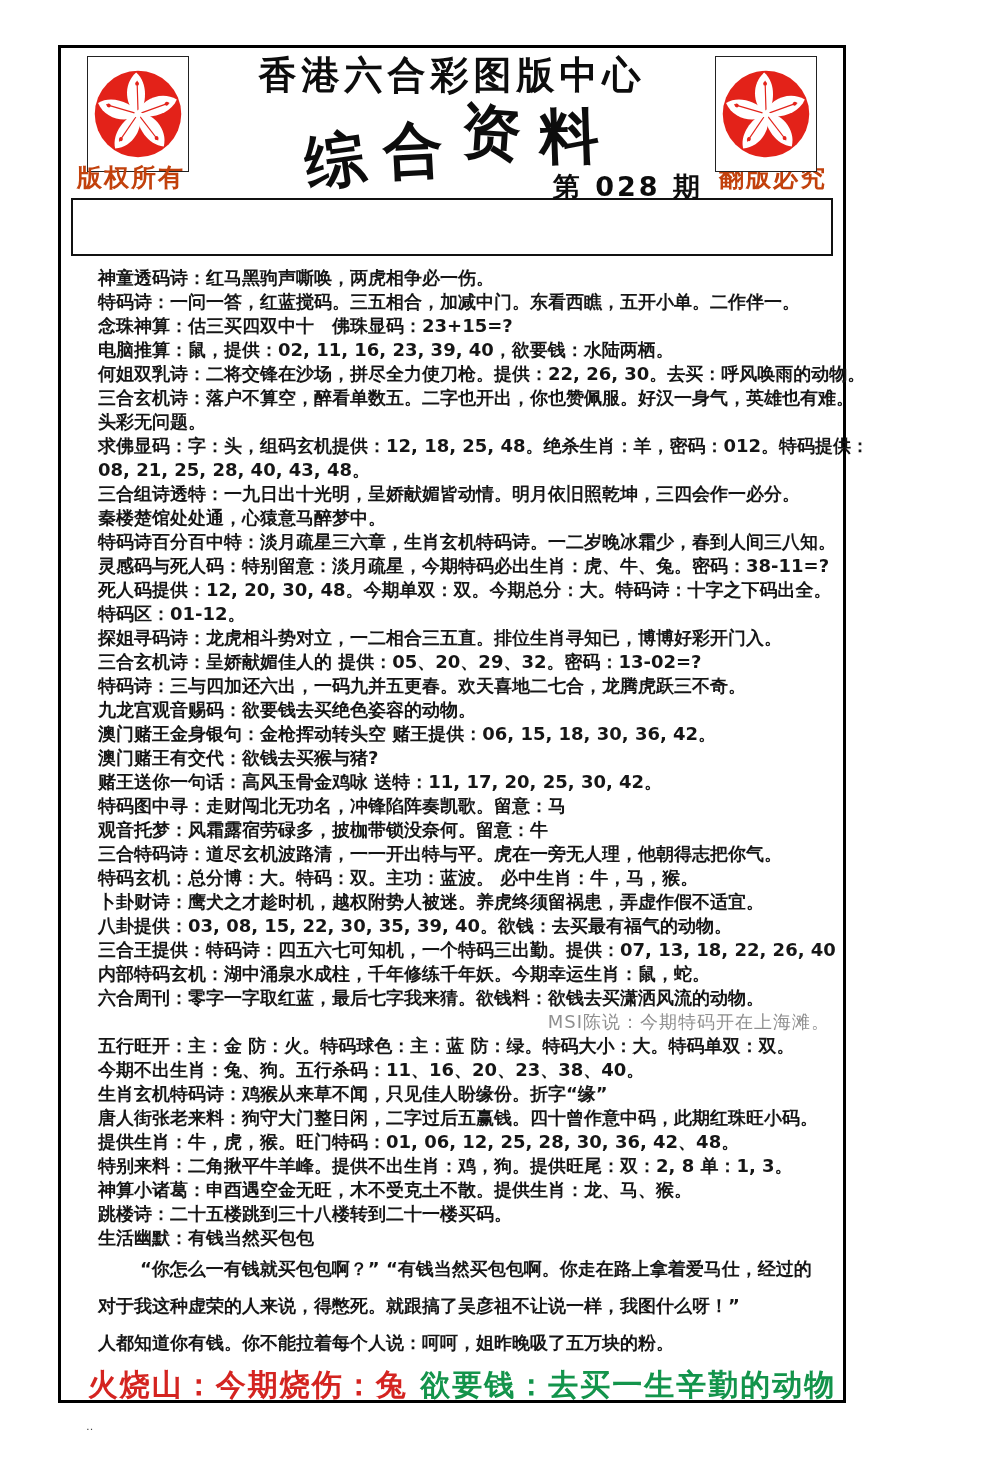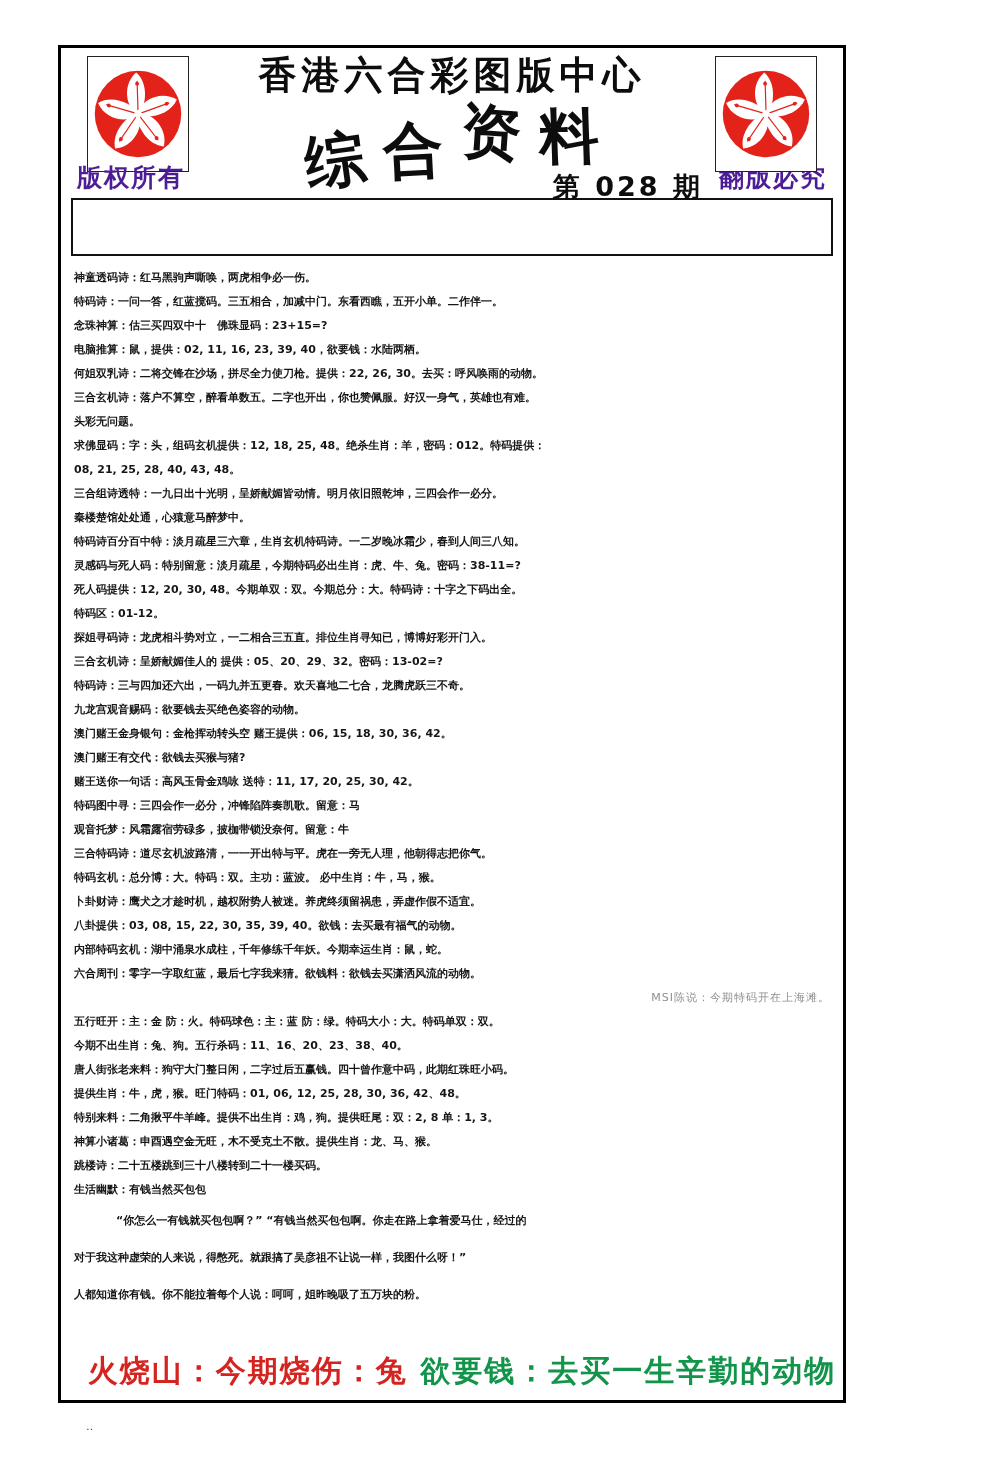--- a/index.html
+++ b/index.html
@@ -14,21 +14,21 @@
   }
   
   .header{position:relative;height:146px;flex:none;}
   .logo-box{
     position:absolute;top:8px;width:102px;height:116px;border:1px solid #222;
     display:flex;align-items:center;justify-content:center;background:#fff;box-sizing:border-box;
   }
   .logo-left{left:26px;}
   .logo-right{right:26px;}
   .corner-note{
-    position:absolute;bottom:0px;font-size:25px;font-weight:800;letter-spacing:2px;color:#4c1d95;
+    position:absolute;bottom:0px;font-size:25px;font-weight:800;letter-spacing:2px;color:#c2410c;
   }
   .corner-note.left{left:16px;}
   .corner-note.right{right:16px;}
   .main-title{
     text-align:center;font-size:38px;font-weight:900;letter-spacing:5px;
     padding-top:2px;color:#0d0d0d;
   }
   .big-row{position:relative;text-align:center;height:100px;}
   .zch{display:inline-block;font-size:60px;font-weight:900;color:#0d0d0d;margin:0 9px;}
   .zch.c0{transform:translateY(20px) rotate(-8deg);}
@@ -39,22 +39,22 @@
     position:absolute;right:140px;bottom:-4px;font-size:27px;font-weight:800;
     letter-spacing:3px;color:#0d0d0d;
   }
   
   .notice-box{
     flex:none;height:54px;border:2px solid #111;margin:4px 10px 8px;background:#fff;
   }
   
   .lines{flex:none;padding:2px 13px 0;}
   .line{
-    font-size:11px;font-weight:700;line-height:24px;height:24px;
-    white-space:nowrap;color:#161616;
+    font-size:18px;font-weight:700;line-height:24px;height:24px;
+    white-space:nowrap;color:#161616;margin-left:24px;
   }
   .line.faded{color:#8f8f8f;font-weight:400;letter-spacing:1px;text-align:right;}
   .line.dialog{line-height:37px;height:37px;}
   .line.dialog-first{text-indent:42px;}
   .spacer{flex:1;}
   
   .banner{
     flex:none;text-align:center;padding:4px 0 8px;font-size:30px;font-weight:900;
     letter-spacing:2px;white-space:nowrap;
   }
@@ -164,31 +164,33 @@
       <div class="line">灵感码与死人码：特别留意：淡月疏星，今期特码必出生肖：虎、牛、兔。密码：38-11=?</div>
       <div class="line">死人码提供：12, 20, 30, 48。今期单双：双。今期总分：大。特码诗：十字之下码出全。</div>
       <div class="line">特码区：01-12。</div>
       <div class="line">探姐寻码诗：龙虎相斗势对立，一二相合三五直。排位生肖寻知已，博博好彩开门入。</div>
       <div class="line">三合玄机诗：呈娇献媚佳人的 提供：05、20、29、32。密码：13-02=?</div>
       <div class="line">特码诗：三与四加还六出，一码九并五更春。欢天喜地二七合，龙腾虎跃三不奇。</div>
       <div class="line">九龙宫观音赐码：欲要钱去买绝色姿容的动物。</div>
       <div class="line">澳门赌王金身银句：金枪挥动转头空 赌王提供：06, 15, 18, 30, 36, 42。</div>
       <div class="line">澳门赌王有交代：欲钱去买猴与猪?</div>
       <div class="line">赌王送你一句话：高风玉骨金鸡咏 送特：11, 17, 20, 25, 30, 42。</div>
-      <div class="line">特码图中寻：三四会作一必分，冲锋陷阵奏凯歌。留意：马</div>
+      <div class="line">特码图中寻：走财闯北无功名，冲锋陷阵奏凯歌。留意：马</div>
       <div class="line">观音托梦：风霜露宿劳碌多，披枷带锁没奈何。留意：牛</div>
       <div class="line">三合特码诗：道尽玄机波路清，一一开出特与平。虎在一旁无人理，他朝得志把你气。</div>
       <div class="line">特码玄机：总分博：大。特码：双。主功：蓝波。 必中生肖：牛，马，猴。</div>
       <div class="line">卜卦财诗：鹰犬之才趁时机，越权附势人被迷。养虎终须留祸患，弄虚作假不适宜。</div>
       <div class="line">八卦提供：03, 08, 15, 22, 30, 35, 39, 40。欲钱：去买最有福气的动物。</div>
+      <div class="line">三合王提供：特码诗：四五六七可知机，一个特码三出勤。提供：07, 13, 18, 22, 26, 40</div>
       <div class="line">内部特码玄机：湖中涌泉水成柱，千年修练千年妖。今期幸运生肖：鼠，蛇。</div>
       <div class="line">六合周刊：零字一字取红蓝，最后七字我来猜。欲钱料：欲钱去买潇洒风流的动物。</div>
       <div class="line faded">MSI陈说：今期特码开在上海滩。</div>
       <div class="line">五行旺开：主：金 防：火。特码球色：主：蓝 防：绿。特码大小：大。特码单双：双。</div>
       <div class="line">今期不出生肖：兔、狗。五行杀码：11、16、20、23、38、40。</div>
+      <div class="line">生肖玄机特码诗：鸡猴从来草不闻，只见佳人盼缘份。折字“缘”</div>
       <div class="line">唐人街张老来料：狗守大门整日闲，二字过后五赢钱。四十曾作意中码，此期红珠旺小码。</div>
       <div class="line">提供生肖：牛，虎，猴。旺门特码：01, 06, 12, 25, 28, 30, 36, 42、48。</div>
       <div class="line">特别来料：二角揪平牛羊峰。提供不出生肖：鸡，狗。提供旺尾：双：2, 8 单：1, 3。</div>
       <div class="line">神算小诸葛：申酉遇空金无旺，木不受克土不散。提供生肖：龙、马、猴。</div>
       <div class="line">跳楼诗：二十五楼跳到三十八楼转到二十一楼买码。</div>
       <div class="line">生活幽默：有钱当然买包包</div>
       <div class="line dialog dialog-first">“你怎么一有钱就买包包啊？” “有钱当然买包包啊。你走在路上拿着爱马仕，经过的</div>
       <div class="line dialog">对于我这种虚荣的人来说，得憋死。就跟搞了吴彦祖不让说一样，我图什么呀！”</div>
       <div class="line dialog">人都知道你有钱。你不能拉着每个人说：呵呵，姐昨晚吸了五万块的粉。</div>
     </div>

